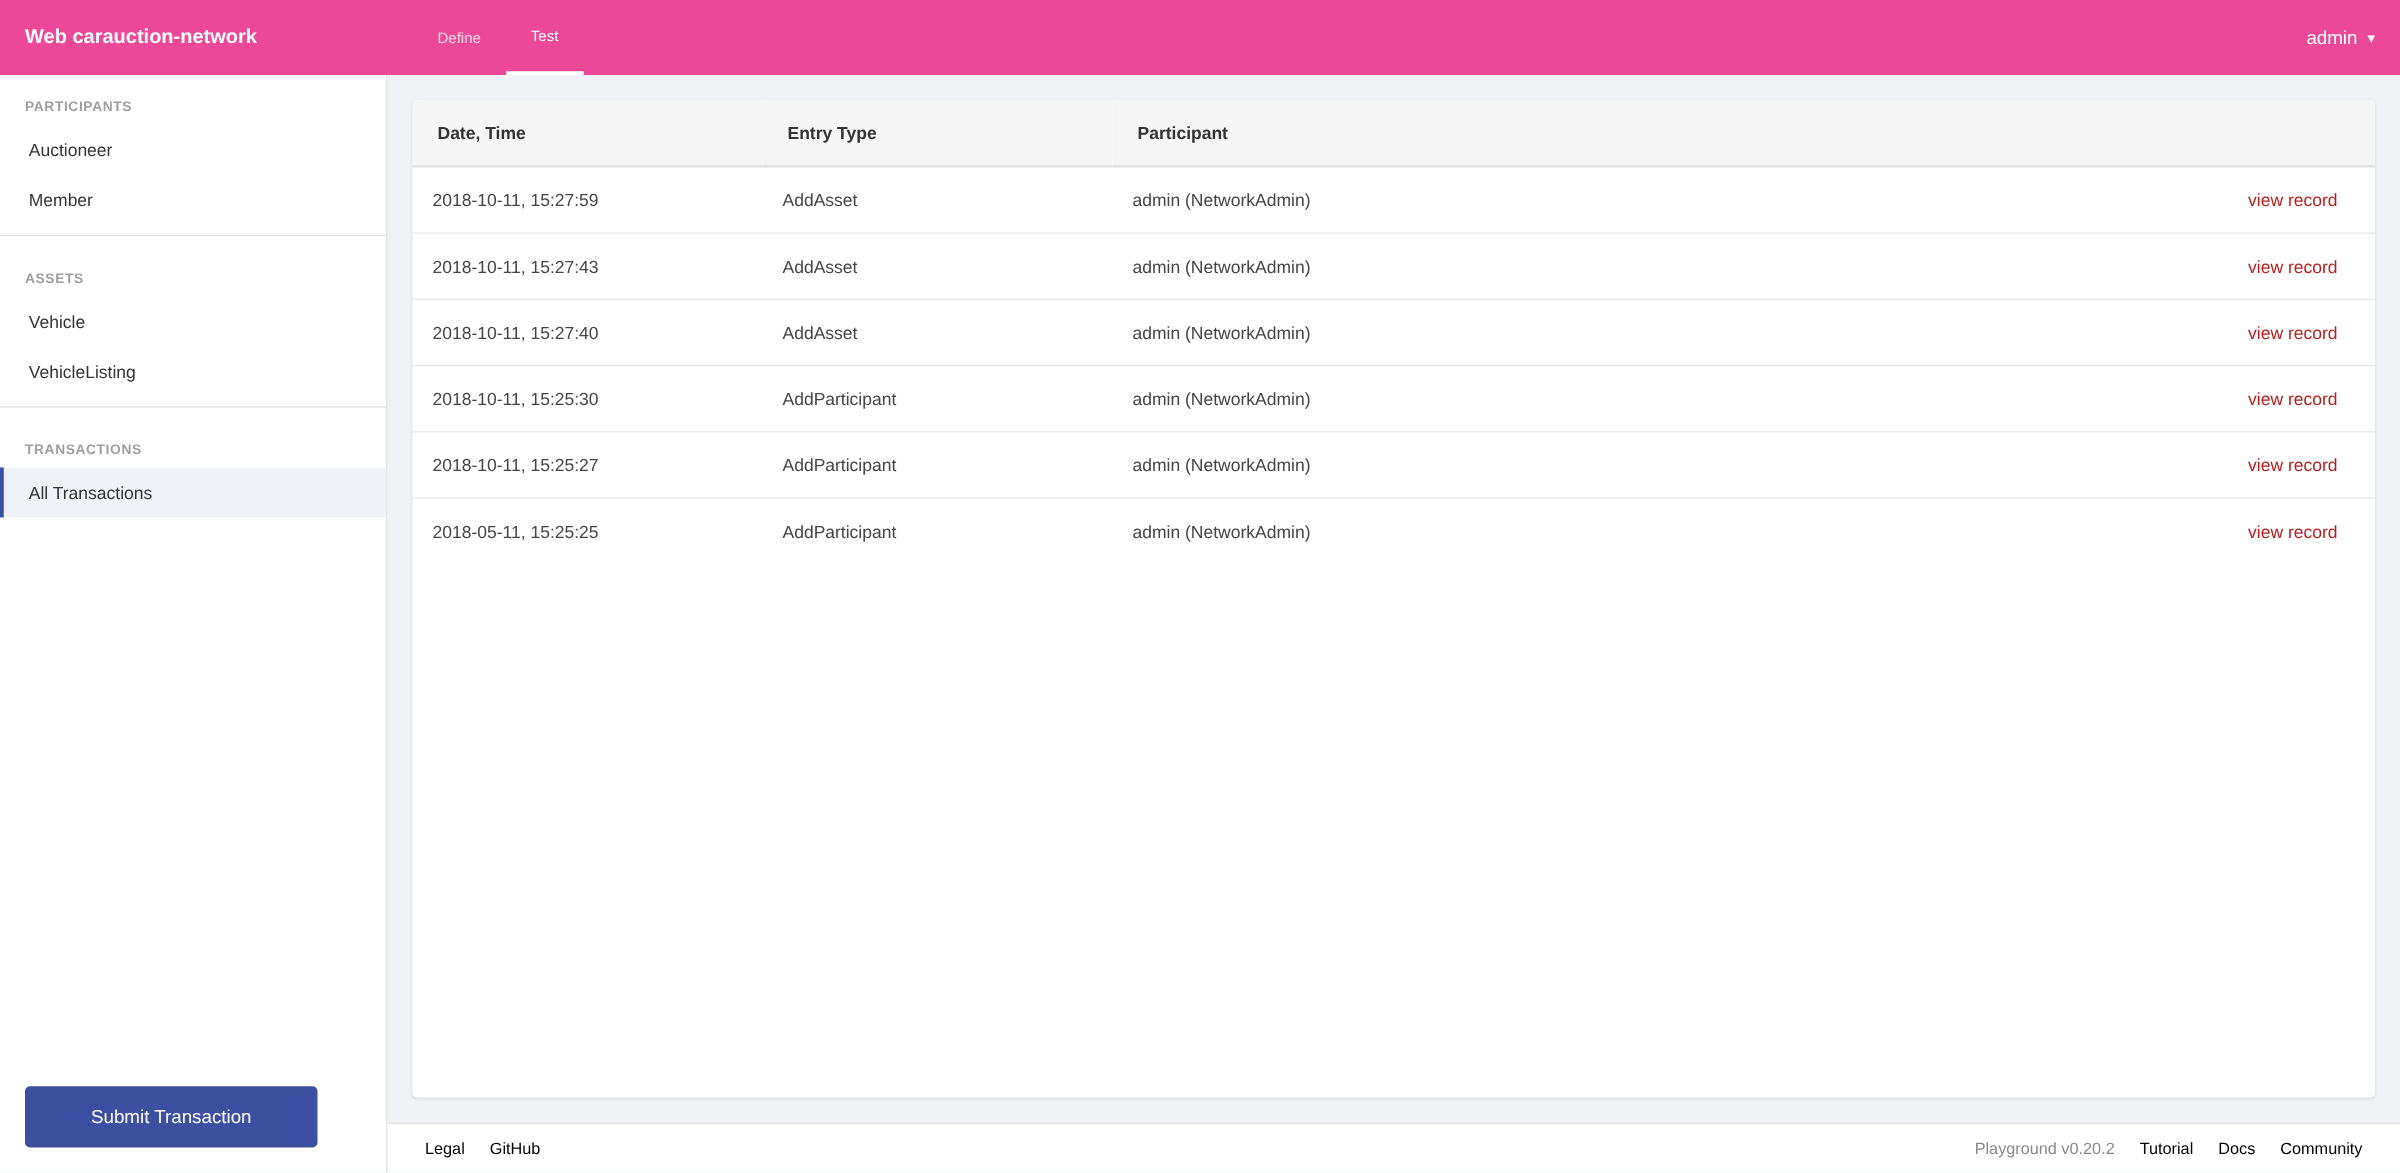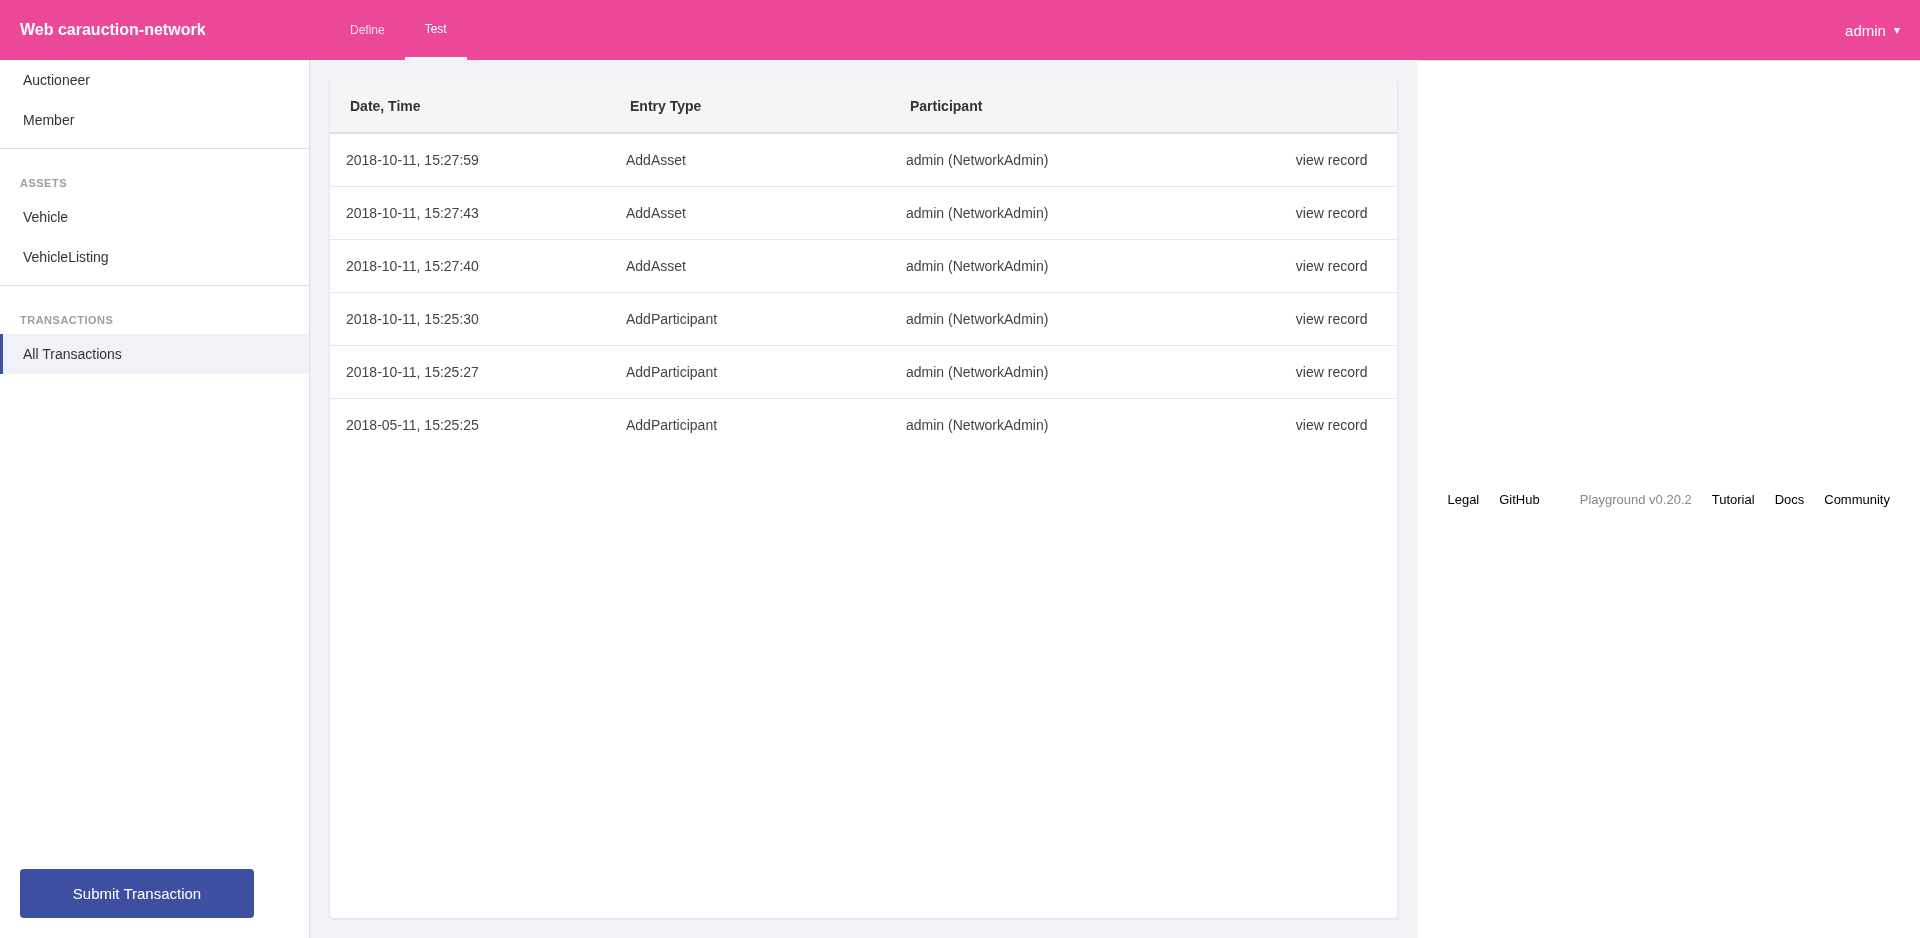--- a/index.html
+++ b/index.html
@@ -106,20 +106,21 @@
       font-size: 15px;
       cursor: pointer;
       font-weight: 500;
       width: 234px;
     }
 
     
     .content {
       flex: 1;
       display: flex;
+      flex-direction: column;
       overflow: hidden;
       background: #f0f2f5;
     }
 
     
     .table-container {
       flex: 1;
       overflow-y: auto;
       background: white;
       margin: 20px;
@@ -145,21 +146,21 @@
     .data-table tbody tr {
       border-bottom: 1px solid #e8e8e8;
     }
     .data-table tbody tr:last-child { border-bottom: none; }
     .data-table tbody td {
       padding: 18px 16px;
       color: #444;
       font-size: 14px;
     }
     .view-record-link {
-      color: #404040;
+      color: #b91c1c;
       text-decoration: none;
       cursor: pointer;
       font-size: 14px;
     }
     .col-datetime { width: 280px; }
     .col-entrytype { width: 280px; }
     .col-participant { flex: 1; }
     .col-action { width: 160px; text-align: right; padding-right: 30px !important; }
 
     
@@ -197,20 +198,21 @@
     <span>admin</span>
     <span class="chevron">▾</span>
   </div>
 </nav>
 
 <div class="main-layout">
 
   <aside class="sidebar">
 
     <div>
+      <div class="sidebar-section-label">PARTICIPANTS</div>
       <div class="sidebar-item">Auctioneer</div>
       <div class="sidebar-item">Member</div>
     </div>
 
     <hr class="sidebar-divider">
 
     <div>
       <div class="sidebar-section-label">ASSETS</div>
       <div class="sidebar-item">Vehicle</div>
       <div class="sidebar-item">VehicleListing</div>

